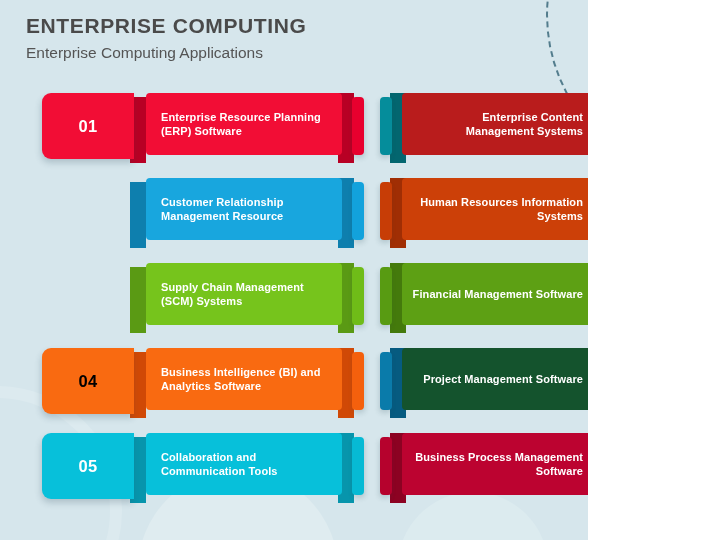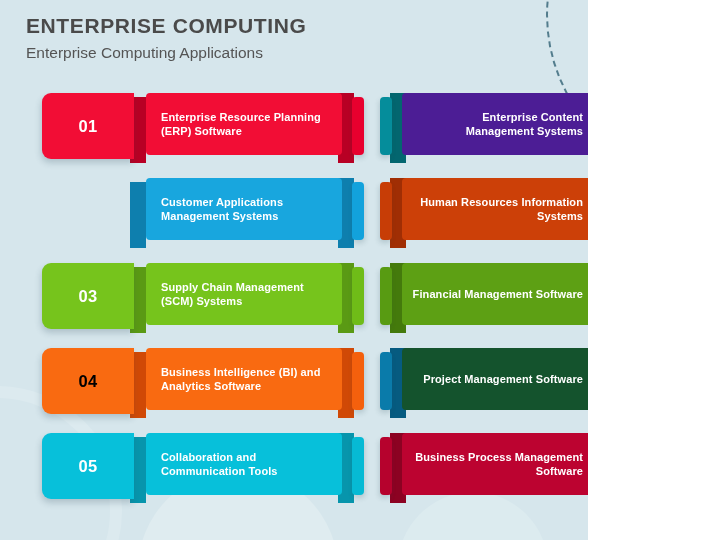--- a/index.html
+++ b/index.html
@@ -179,28 +179,25 @@
         <div class="tab" style="background: rgb(232, 0, 46);"></div>
         <div class="panel" style="background: rgb(242, 13, 53);">
           <span class="label" style="color: rgb(255, 255, 255);">Enterprise Resource Planning (ERP) Software</span>
         </div>
       </div>
       <div class="row lr">
         <div class="fold fold-a" style="background: rgb(14, 127, 174);"></div>
         <div class="fold fold-b" style="background: rgb(14, 127, 174);"></div>
         <div class="tab" style="background: rgb(18, 162, 220);"></div>
         <div class="panel" style="background: rgb(24, 166, 222);">
-          <span class="label" style="color: rgb(255, 255, 255);">Customer Applications Management Systems</span>
+          <span class="label" style="color: rgb(255, 255, 255);">Customer Relationship Management Resource</span>
         </div>
       </div>
       <div class="row lr">
         <div class="fold fold-a" style="background: rgb(90, 154, 20);"></div>
-        <div class="badge" style="background: rgb(118, 196, 28);">
-          <span class="num" style="color: rgb(255, 255, 255);">03</span>
-        </div>
         <div class="fold fold-b" style="background: rgb(90, 154, 20);"></div>
         <div class="tab" style="background: rgb(111, 188, 24);"></div>
         <div class="panel" style="background: rgb(118, 196, 28);">
           <span class="label" style="color: rgb(255, 255, 255);">Supply Chain Management (SCM) Systems</span>
         </div>
       </div>
       <div class="row lr">
         <div class="fold fold-a" style="background: rgb(208, 73, 6);"></div>
         <div class="badge" style="background: rgb(249, 106, 17);">
           <span class="num" style="color: #000000;">04</span>
@@ -224,21 +221,21 @@
       </div>
     </div>
   <div class="column" id="col-right">
       <div class="row rr">
         <div class="fold fold-b" style="background: rgb(3, 102, 111);"></div>
         <div class="badge" style="background: rgb(5, 144, 158);">
           <span class="num" style="color: rgb(255, 255, 255);">06</span>
         </div>
         <div class="fold fold-a" style="background: rgb(3, 102, 111);"></div>
         <div class="tab" style="background: rgb(5, 141, 155);"></div>
-        <div class="panel" style="background: #4c1d95;">
+        <div class="panel" style="background: #b91c1c;">
           <span class="label" style="color: rgb(255, 255, 255);">Enterprise Content Management Systems</span>
         </div>
       </div>
       <div class="row rr">
         <div class="fold fold-b" style="background: rgb(160, 46, 4);"></div>
         <div class="badge" style="background: rgb(204, 64, 8);">
           <span class="num" style="color: rgb(255, 255, 255); text-align: right;">07</span>
         </div>
         <div class="fold fold-a" style="background: rgb(160, 46, 4);"></div>
         <div class="tab" style="background: rgb(199, 61, 6);"></div>

